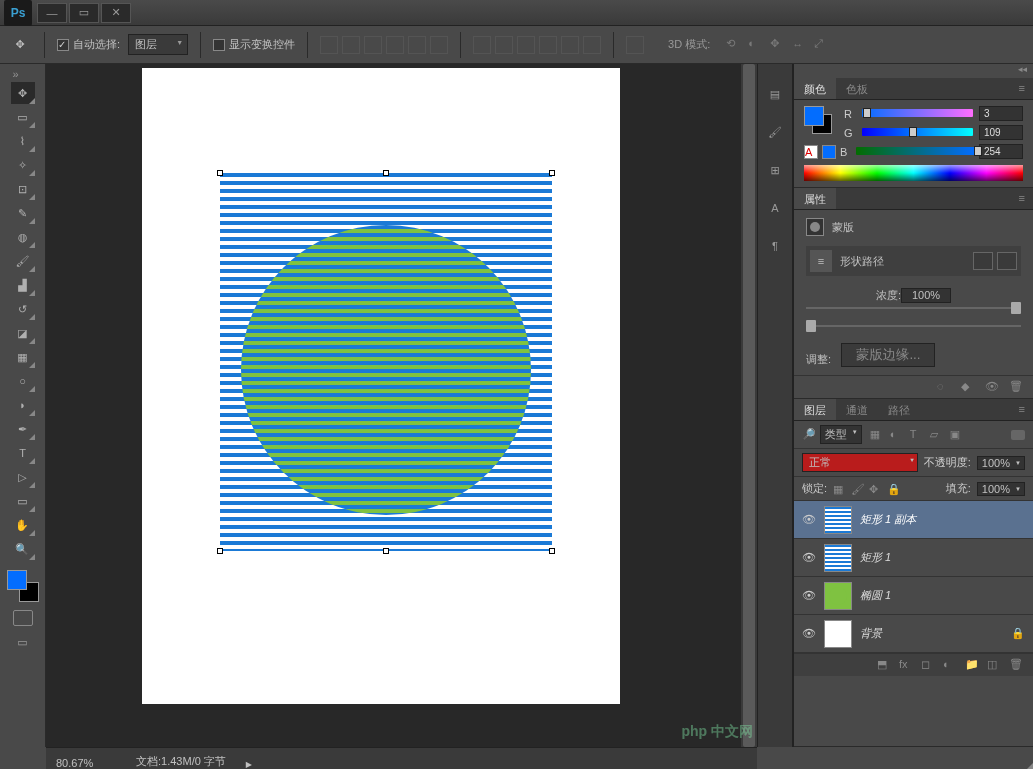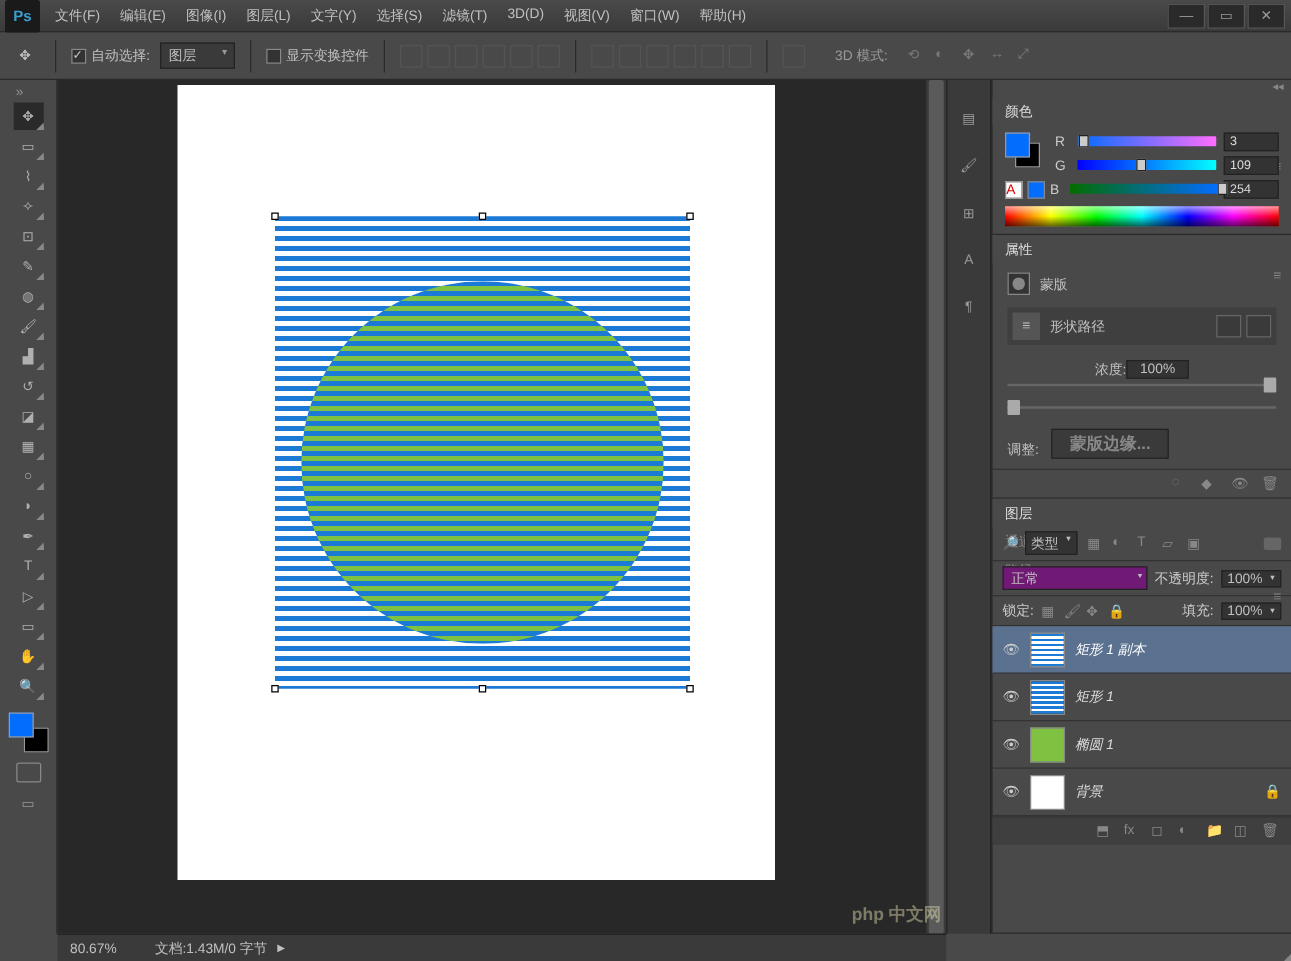--- a/index.html
+++ b/index.html
@@ -60,21 +60,21 @@
     
     
     .panel-strip { width: 36px; background: #3a3a3a; border-left: 1px solid #222; border-right: 1px solid #222; display: flex; flex-direction: column; align-items: center; padding-top: 20px; gap: 18px; }
     .strip-icon { width: 20px; height: 20px; color: #999; display: flex; align-items: center; justify-content: center; }
     
     
     .right-panels { width: 240px; background: #494949; display: flex; flex-direction: column; border-left: 1px solid #222; }
     .panel-collapse { height: 14px; display: flex; justify-content: flex-end; padding-right: 6px; color: #888; font-size: 9px; }
     
     .panel { border-bottom: 1px solid #2a2a2a; }
-    .panel-tabs { height: 22px; display: flex; background: #3a3a3a; border-bottom: 1px solid #222; flex-direction: column; }
+    .panel-tabs { height: 22px; display: flex; background: #3a3a3a; border-bottom: 1px solid #222; }
     .panel-tab { padding: 4px 10px; cursor: pointer; color: #888; }
     .panel-tab.active { background: #494949; color: #ddd; }
     .panel-menu { margin-left: auto; padding: 4px 8px; color: #888; }
     
     
     .color-panel-body { padding: 6px 10px; }
     .color-preview { display: flex; gap: 2px; float: left; margin-right: 10px; flex-direction: column; position: relative; width: 30px; height: 30px; }
     .cp-fg { width: 20px; height: 20px; background: #036dfe; border: 1px solid #999; position: absolute; z-index: 2; }
     .cp-bg { width: 20px; height: 20px; background: #000; border: 1px solid #999; position: absolute; left: 8px; top: 8px; }
     .rgb-row { display: flex; align-items: center; gap: 6px; margin-bottom: 4px; }
@@ -99,34 +99,34 @@
     .shape-path-row { display: flex; align-items: center; gap: 8px; background: #3f3f3f; padding: 4px; margin-bottom: 12px; }
     .sp-icon { width: 22px; height: 22px; background: #555; display: flex; align-items: center; justify-content: center; }
     .sp-buttons { margin-left: auto; display: flex; gap: 4px; }
     .sp-btn { width: 20px; height: 18px; border: 1px solid #666; background: #3a3a3a; }
     .prop-row { margin-bottom: 16px; }
     .prop-label-row { display: flex; justify-content: center; margin-bottom: 4px; }
     .prop-slider { height: 2px; background: #666; position: relative; }
     .prop-thumb { width: 10px; height: 12px; background: #aaa; position: absolute; top: -5px; border-radius: 1px; }
     .prop-value { background: #333; border: 1px solid #222; padding: 0 4px; min-width: 50px; text-align: center; }
     .adjust-row { display: flex; align-items: flex-end; gap: 10px; }
-    .mask-edge-btn { border: 1px solid #222; background: #3a3a3a; padding: 2px 14px; color: #888; font-weight: bold; }
+    .mask-edge-btn { border: 1px solid #222; background: #3a3a3a; padding: 2px 14px; color: #888; }
     .props-footer { display: flex; justify-content: flex-end; gap: 10px; padding: 4px 10px; border-top: 1px solid #333; }
     .footer-icon { width: 14px; height: 14px; color: #888; }
     
     
     .layers-body { }
     .layer-filter { display: flex; align-items: center; gap: 4px; padding: 4px 8px; border-bottom: 1px solid #333; }
     .filter-dd { background: #333; border: 1px solid #222; padding: 1px 14px 1px 4px; position: relative; }
     .filter-dd::after { content: "▼"; position: absolute; right: 3px; font-size: 6px; top: 3px; }
     .filter-icons { display: flex; gap: 6px; margin-left: 4px; }
     .filter-icon { width: 14px; height: 14px; color: #888; }
     .filter-toggle { margin-left: auto; width: 14px; height: 10px; background: #666; border-radius: 2px; }
     .blend-row { display: flex; align-items: center; gap: 6px; padding: 4px 8px; border-bottom: 1px solid #333; }
-    .blend-dd { background: #701a75; border: 1px solid #222; padding: 1px 16px 1px 6px; position: relative; flex: 1; font-family: Liberation Mono, monospace; }
+    .blend-dd { background: #b91c1c; border: 1px solid #222; padding: 1px 16px 1px 6px; position: relative; flex: 1; font-family: Liberation Mono, monospace; }
     .blend-dd::after { content: "▼"; position: absolute; right: 3px; font-size: 6px; top: 3px; }
     .small-label { color: #ccc; }
     .pct-box { background: #333; border: 1px solid #222; padding: 0 14px 0 4px; position: relative; }
     .pct-box::after { content: "▼"; position: absolute; right: 3px; font-size: 6px; top: 3px; }
     .lock-row { display: flex; align-items: center; gap: 6px; padding: 4px 8px; border-bottom: 1px solid #333; }
     .lock-icons { display: flex; gap: 6px; }
     .lock-icon { width: 12px; height: 12px; color: #888; }
     
     .layer-list { }
     .layer { display: flex; align-items: center; padding: 4px 8px; border-bottom: 1px solid #333; gap: 8px; min-height: 38px; }
@@ -135,42 +135,29 @@
     .layer-thumb { width: 28px; height: 28px; border: 1px solid #888; background: #fff; display: flex; align-items: center; justify-content: center; overflow: hidden; }
     .thumb-stripes { width: 100%; height: 100%; background: repeating-linear-gradient(to bottom, #1b7ad6 0, #1b7ad6 2px, #fff 2px, #fff 4px); }
     .thumb-ellipse { width: 18px; height: 18px; border-radius: 50%; background: #7fc241; }
     .layer-name { color: #ddd; font-style: italic; }
     .layer.selected .layer-name { color: #fff; }
     
     .layers-footer { display: flex; justify-content: flex-end; gap: 8px; padding: 4px 10px; border-top: 1px solid #333; background: #3f3f3f; }
     .lf-icon { width: 14px; height: 14px; color: #888; }
     
     
-    .status-bar { height: 22px; background: #3a3a3a; display: flex; align-items: center; padding: 0 10px; gap: 8px; border-top: 1px solid #222; font-size: 11px; position: absolute; bottom: 0; left: 46px; right: 276px; }
+    .status-bar { height: 22px; background: #3a3a3a; display: flex; align-items: flex-end; padding: 0 10px; gap: 20px; border-top: 1px solid #222; font-size: 11px; position: absolute; bottom: 0; left: 46px; right: 276px; }
     .zoom-val { min-width: 60px; }
-    .watermark { position: absolute; right: 280px; bottom: 28px; color: #fef9c3; opacity: 0.4; font-size: 14px; font-weight: bold; pointer-events: none; }
+    .watermark { position: absolute; right: 280px; bottom: 28px; color: #86efac; opacity: 0.4; font-size: 14px; font-weight: bold; pointer-events: none; }
   </style>
 </head>
 <body>
 
 <div class="title-bar">
   <div class="ps-logo">Ps</div>
-  <div class="menu-bar">
-    <div class="menu-item">文件(F)</div>
-    <div class="menu-item">编辑(E)</div>
-    <div class="menu-item">图像(I)</div>
-    <div class="menu-item">图层(L)</div>
-    <div class="menu-item">文字(Y)</div>
-    <div class="menu-item">选择(S)</div>
-    <div class="menu-item">滤镜(T)</div>
-    <div class="menu-item">3D(D)</div>
-    <div class="menu-item">视图(V)</div>
-    <div class="menu-item">窗口(W)</div>
-    <div class="menu-item">帮助(H)</div>
-  </div>
   <div class="window-controls">
     <div class="win-btn">—</div>
     <div class="win-btn">▭</div>
     <div class="win-btn">✕</div>
   </div>
 </div>
 
 <div class="options-bar">
   <div class="tool-icon-small">✥</div>
   <div class="separator"></div>

